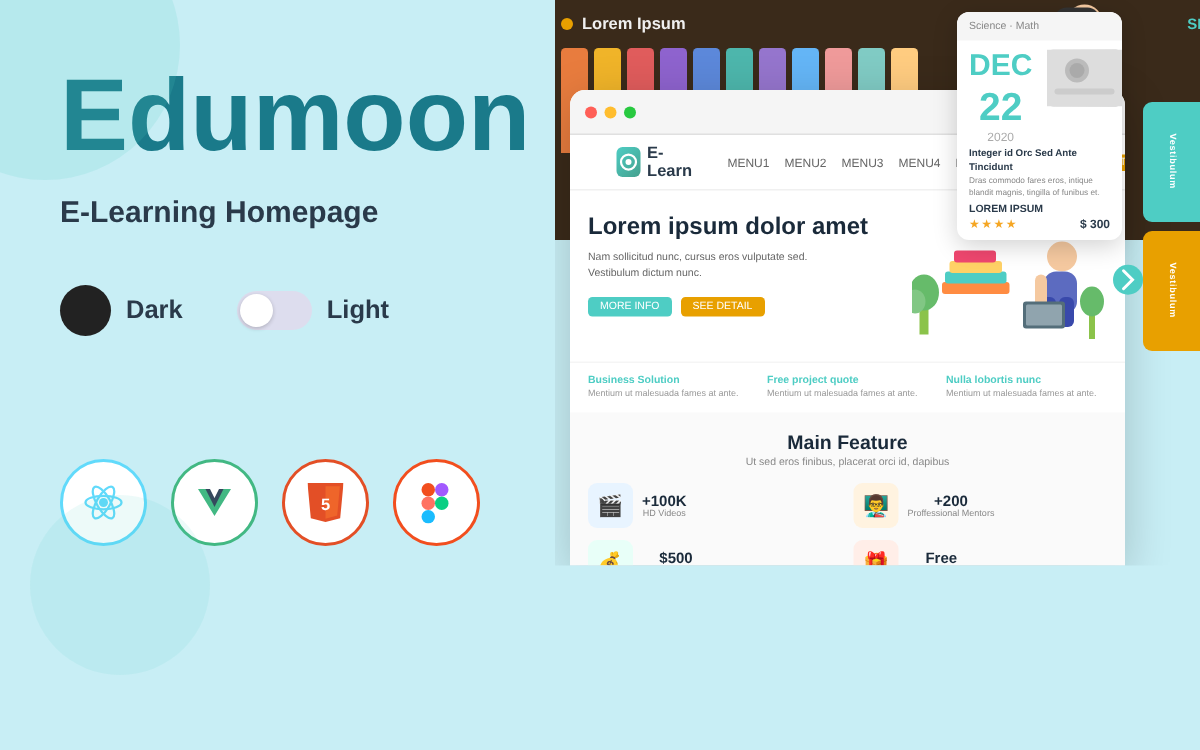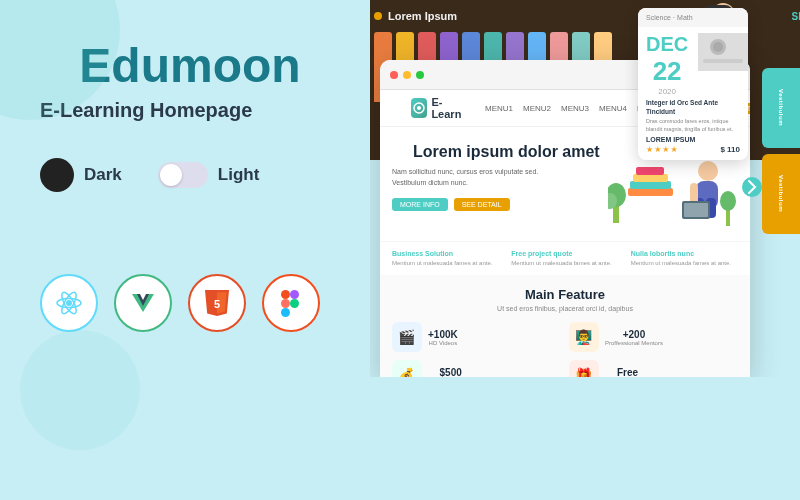--- a/index.html
+++ b/index.html
@@ -20,26 +20,25 @@
       height: 500px;
       background: #c8eef5;
       padding: 40px 30px 30px 40px;
       position: relative;
       display: flex;
       flex-direction: column;
       justify-content: flex-start;
     }
 
     .brand-title {
-      font-size: 48px;
+      font-size: 68px;
       font-weight: 800;
       color: #1a7a8a;
       line-height: 1.1;
-      margin-bottom: 6px;
-      text-align: center;
+      margin-bottom: 16px;
     }
 
     .brand-subtitle {
       font-size: 20px;
       font-weight: 600;
       color: #2a3a4a;
       margin-bottom: 36px;
     }
 
     .theme-toggles {
@@ -289,21 +288,20 @@
       min-height: 110px;
     }
 
     .hero-text { flex: 1; }
 
     .hero-title {
       font-size: 16px;
       font-weight: 800;
       color: #1a2a3a;
       margin-bottom: 6px;
-      margin-left: 21px;
     }
 
     .hero-desc {
       font-size: 7px;
       color: #666;
       line-height: 1.5;
       margin-bottom: 10px;
       max-width: 180px;
     }
 
@@ -632,21 +630,21 @@
           </svg>
         </div>
       </div>
     </div>
     <div style="padding:0 8px 6px;">
       <div class="float-card-text">Integer id Orc Sed Ante Tincidunt</div>
       <div class="float-card-subtext">Dras commodo fares eros, intique blandit magnis, tingilla of funibus et.</div>
       <div class="float-card-lorem">LOREM IPSUM</div>
       <div style="display:flex; justify-content:space-between; align-items:center; margin-top:2px;">
         <span class="stars">★★★★</span>
-        <span style="font-size:8px;font-weight:700;color:#2a3a4a;">$ 110</span>
+        <span style="font-size:8px;font-weight:700;color:#2a3a4a;">$ 300</span>
       </div>
     </div>
   </div>
 
   <div style="position:absolute;top:0;right:52px;width:55px;height:90px;z-index:4;overflow:hidden;">
     <svg width="55" height="90" viewBox="0 0 55 90">
       <circle cx="30" cy="15" r="12" fill="#f5c9a0"></circle>
       <rect x="18" y="28" width="24" height="40" rx="8" fill="#ff8c42"></rect>
       <rect x="16" y="30" width="6" height="28" rx="3" fill="#f5c9a0"></rect>
       <rect x="33" y="30" width="6" height="28" rx="3" fill="#f5c9a0"></rect>

